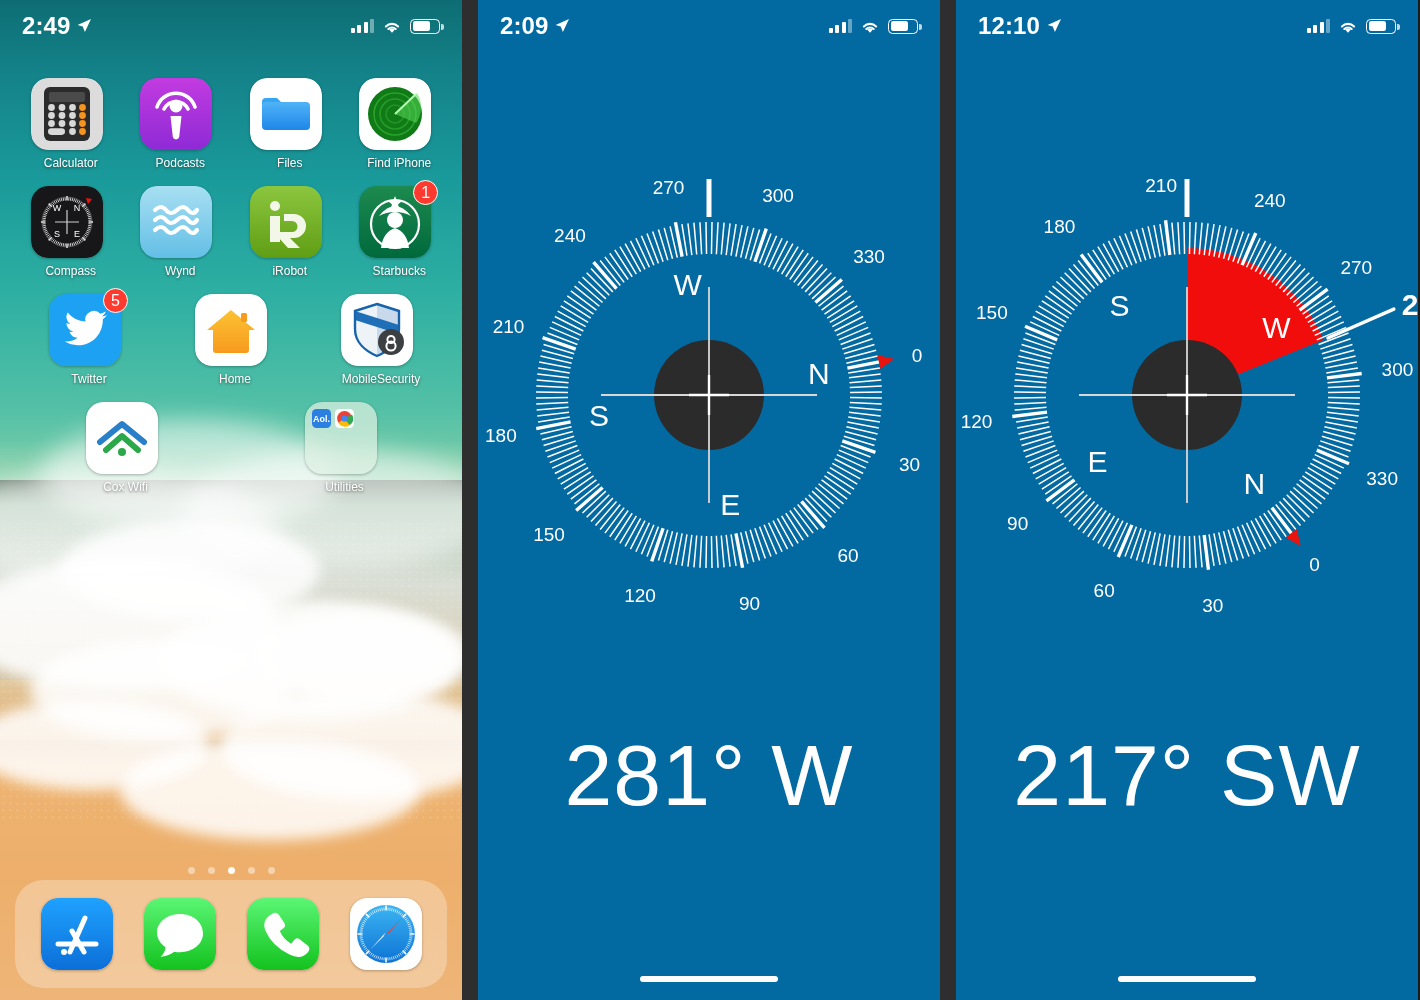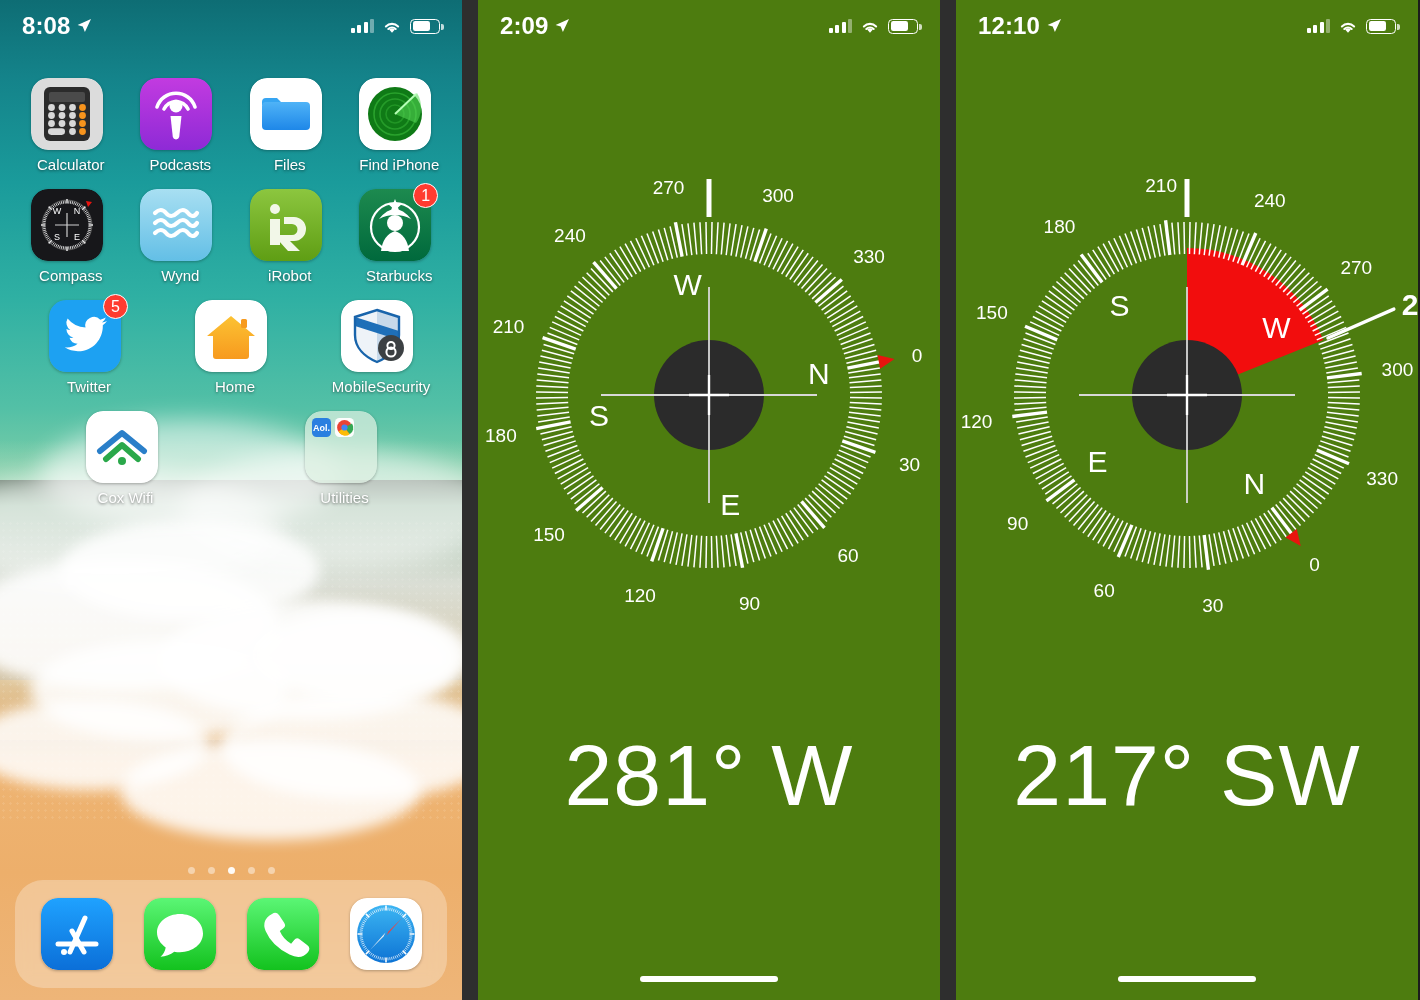--- a/index.html
+++ b/index.html
@@ -7,21 +7,21 @@
     width:1420px; height:1000px; overflow:hidden;
     background:#1c1c1c;
     font-family:"Liberation Sans", sans-serif;
   }
   #root{ position:relative; width:1420px; height:1000px; display:flex; }
 
   
   .panel{ position:relative; height:1000px; overflow:hidden; flex:0 0 auto; }
   .gutter{ flex:0 0 auto; height:1000px; background:#2e2e2e; }
   .panel.home{ width:462px; }
-  .panel.compass{ width:462px; background:#4d7c0f; }
+  .panel.compass{ width:462px; background:#0369a1; }
 
   
   .statusbar{
     position:absolute; top:0; left:0; width:100%; height:52px;
     display:flex; align-items:center; justify-content:space-between;
     padding:0 22px; z-index:20;
   }
   .sb-left{ display:flex; align-items:center; gap:6px; }
   .sb-time{ color:#fff; font-size:24px; font-weight:700; letter-spacing:.1px; }
   .sb-loc{ width:16px; height:16px; display:block; }
@@ -53,21 +53,21 @@
          filter:blur(12px); pointer-events:none; }
   .grain{ position:absolute; inset:0;
     background-image:radial-gradient(rgba(255,255,255,.28) 1px, transparent 1.4px);
     background-size:7px 7px; opacity:.35; pointer-events:none; }
 
   .appgrid{ position:absolute; top:78px; left:0; width:462px; }
   .row{ display:flex; justify-content:space-around; padding:0 12px; margin-bottom:17px; }
   .app{ width:98px; display:flex; flex-direction:column; align-items:center; gap:7px; position:relative; }
   .icon{ width:72px; height:72px; border-radius:17px; position:relative;
          overflow:hidden; box-shadow:0 1px 3px rgba(0,0,0,.28); }
-  .applabel{ color:#fff; font-size:15px; line-height:1;
+  .applabel{ color:#fff; font-size:12px; line-height:1;
              text-shadow:0 1px 3px rgba(0,0,0,.55); white-space:nowrap;margin-left:8px; }
   .badge{ position:absolute; top:-6px; right:6px; min-width:25px; height:25px;
           border-radius:13px; background:#ff3b30; color:#fff; font-size:16px;
           font-weight:500; display:flex; align-items:center; justify-content:center;
           border:1.5px solid #fff; padding:0 5px; z-index:5; }
 
   .pagedots{ position:absolute; bottom:126px; left:0; width:462px;
              display:flex; justify-content:center; gap:13px; }
   .dot{ width:7px; height:7px; border-radius:50%; background:rgba(255,255,255,.45); }
   .dot.on{ background:rgba(255,255,255,.95); }
@@ -104,21 +104,21 @@
         <div class="foam" style="left: 120px; top: 740px; width: 300px; height: 100px;"></div>
         <div class="foam" style="left: 250px; top: 610px; width: 220px; height: 90px;"></div>
         <div class="foam" style="left: 60px; top: 520px; width: 260px; height: 100px;"></div>
         <div class="foam2" style="left: -60px; top: 470px; width: 340px; height: 120px;"></div>
         <div class="foam2" style="left: 180px; top: 450px; width: 320px; height: 120px;"></div>
         <div class="foam2" style="left: 40px; top: 420px; width: 300px; height: 110px;"></div>
         <div class="grain" style="top: 520px; height: 300px;"></div>
       </div>
       <div class="statusbar">
         <div class="sb-left">
-          <span class="sb-time">8:08</span>
+          <span class="sb-time">2:49</span>
           <span class="sb-loc"><svg viewBox="0 0 16 16" width="16" height="16">
               <path d="M15 1 L1.6 6.9 L6.7 8.6 L8.9 14 Z" fill="#fff"></path>
             </svg></span>
         </div>
         <div class="sb-right">
           <div class="sig">
             <i></i>
             <i></i>
             <i></i>
             <i style="opacity: 0.4;"></i>

